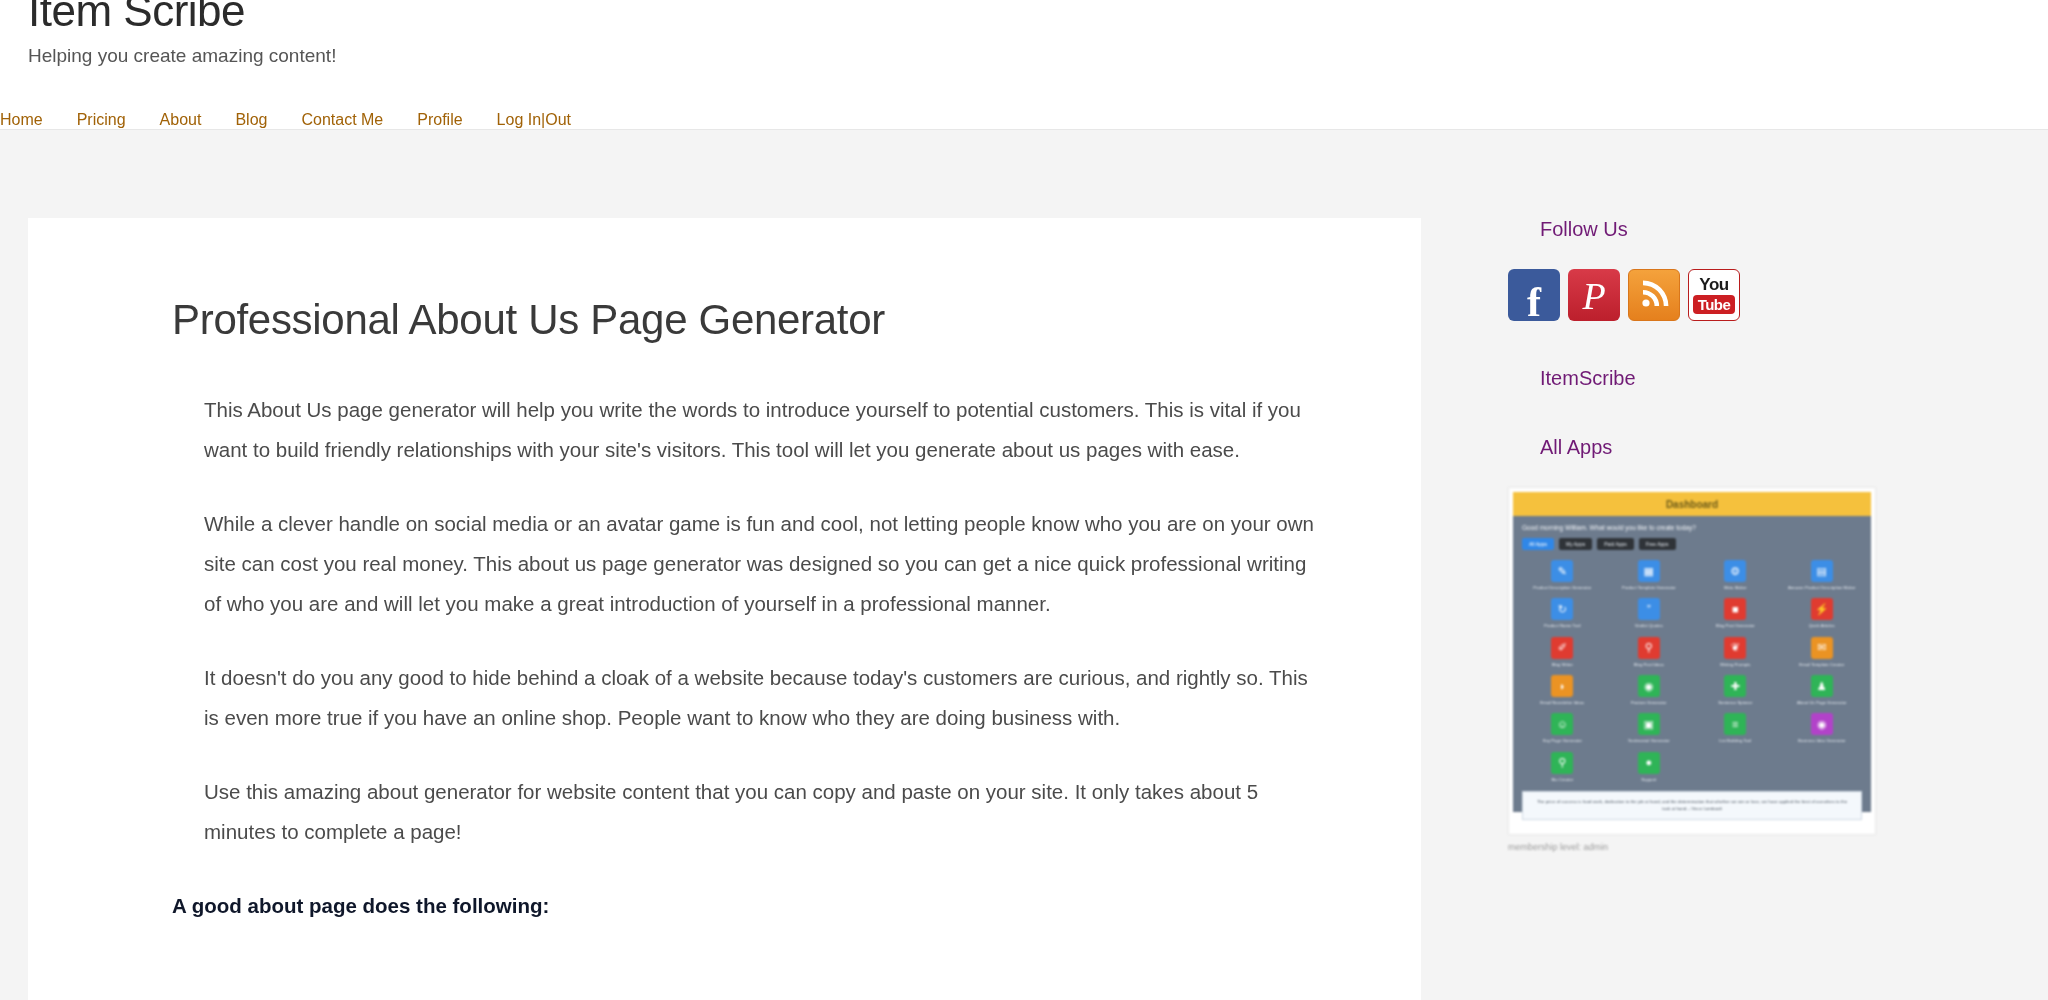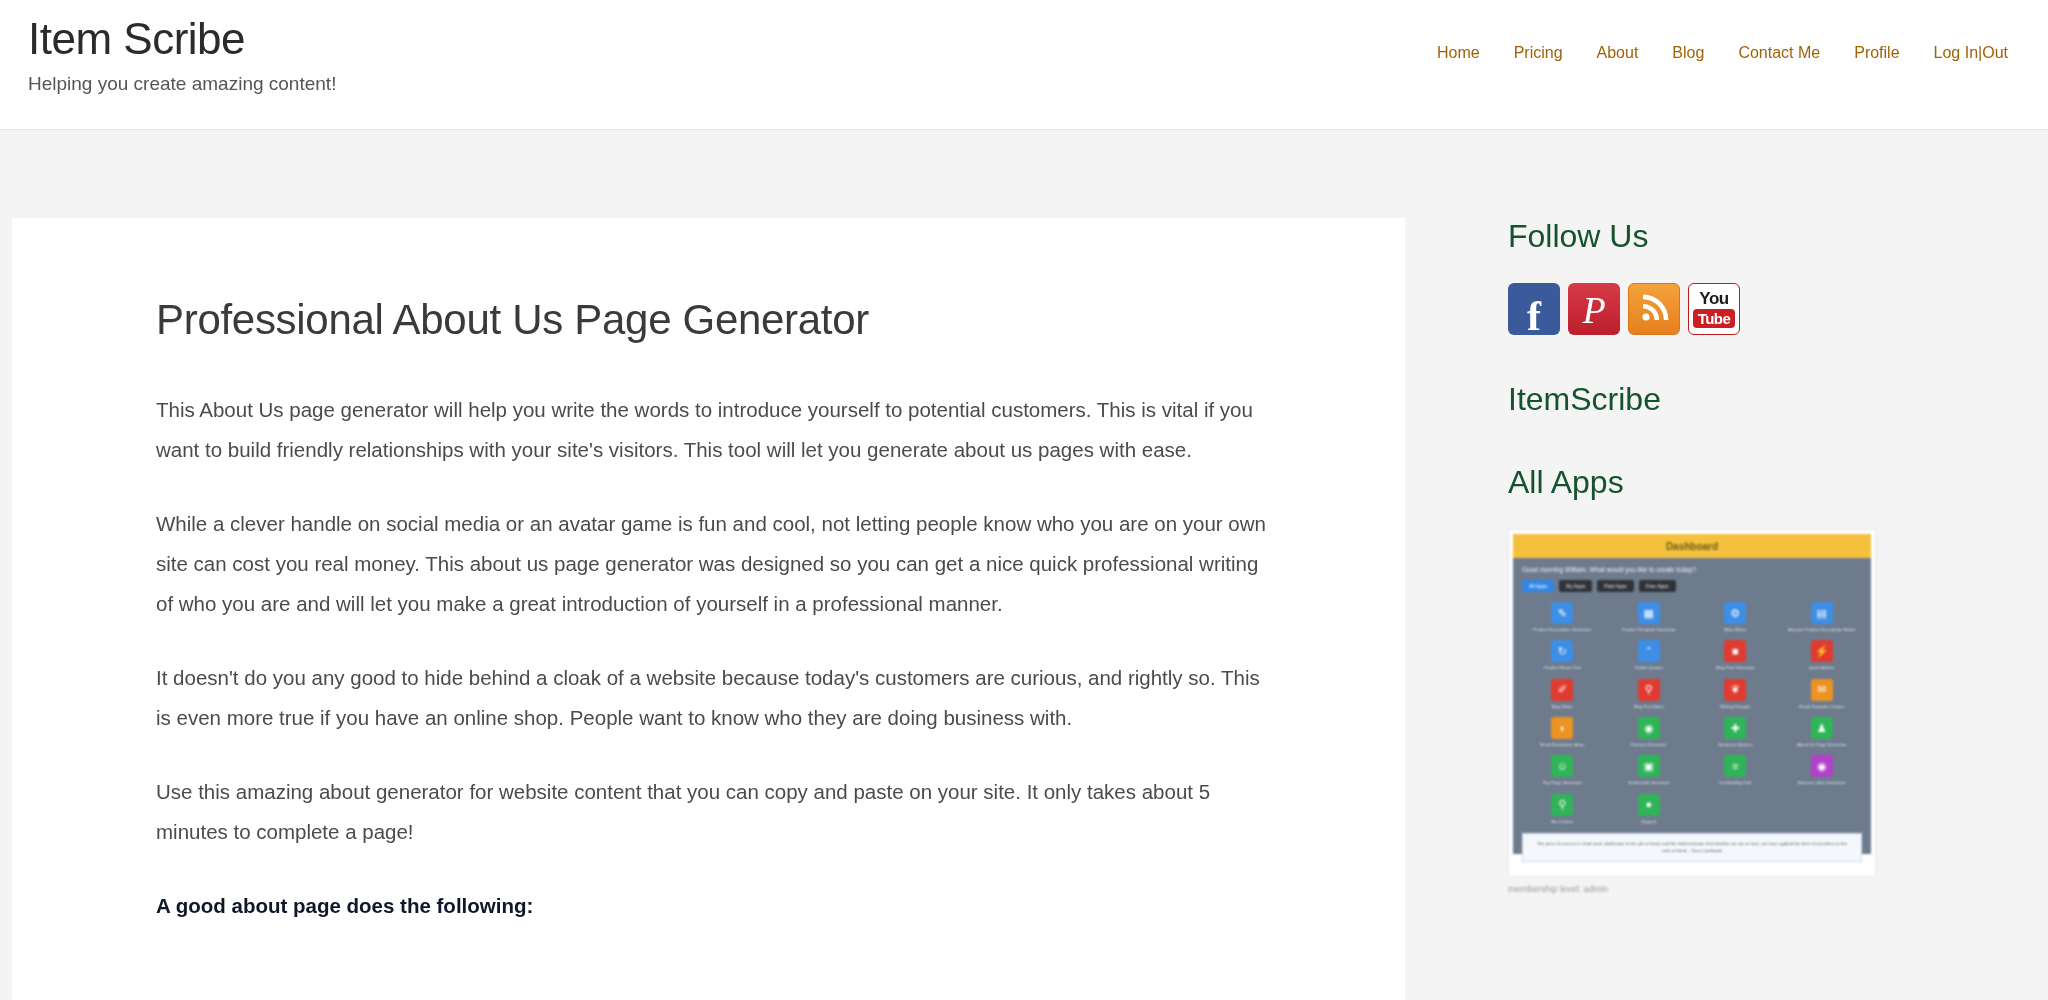--- a/index.html
+++ b/index.html
@@ -11,21 +11,22 @@
   }
 
   
   .site-header {
     position: relative;
     height: 130px;
     background: #ffffff;
     border-bottom: 1px solid #e7e7e7;
     display: flex;
     align-items: flex-start;
-    justify-content: space-between;
+    justify-content: flex-end;
+    flex-direction: column;
   }
   .brand { padding: 14px 0 0 28px; }
   .brand-title {
     font-size: 44px;
     font-weight: 400;
     color: #2b2b2b;
     line-height: 1.15;
     letter-spacing: -0.5px;
   }
   .brand-tagline {
@@ -50,62 +51,64 @@
   
   .page-body {
     position: relative;
     width: 2048px;
     height: 870px;
     background: #f4f4f4;
   }
 
   .content-card {
     position: absolute;
-    left: 12px;
+    left: 28px;
     top: 88px;
     width: 1393px;
     min-height: 782px;
     background: #ffffff;
     padding: 78px 62px 0 144px;
   }
   .page-title {
     font-size: 42px;
     font-weight: 400;
     color: #3a3a3a;
     letter-spacing: -0.3px;
     margin-bottom: 46px;
   }
   .body-p {
     font-size: 20.5px;
     line-height: 40px;
     color: #4b4b4b;
     margin-bottom: 34px;
     max-width: 1110px;
+    margin-left: 32px;
   }
   .body-p-strong {
     font-size: 20.5px;
     line-height: 40px;
     color: #0f172a;
     font-weight: bold;
     margin-top: 16px;
   }
 
   
   .sidebar {
     position: absolute;
     left: 1508px;
     top: 88px;
     width: 420px;
   }
   .widget { margin-bottom: 46px; }
   .widget-title {
-    font-size: 32px;
+    font-size: 20px;
     font-weight: 400;
-    color: #14532d;
+    color: #701a75;
     margin-bottom: 28px;
+    margin-left: 32px;
   }
   .social-row { display: flex; gap: 8px; }
   .social-icon {
     width: 52px; height: 52px;
     border-radius: 6px;
     display: flex; align-items: center; justify-content: center;
     cursor: pointer;
     position: relative;
     overflow: hidden;
   }

